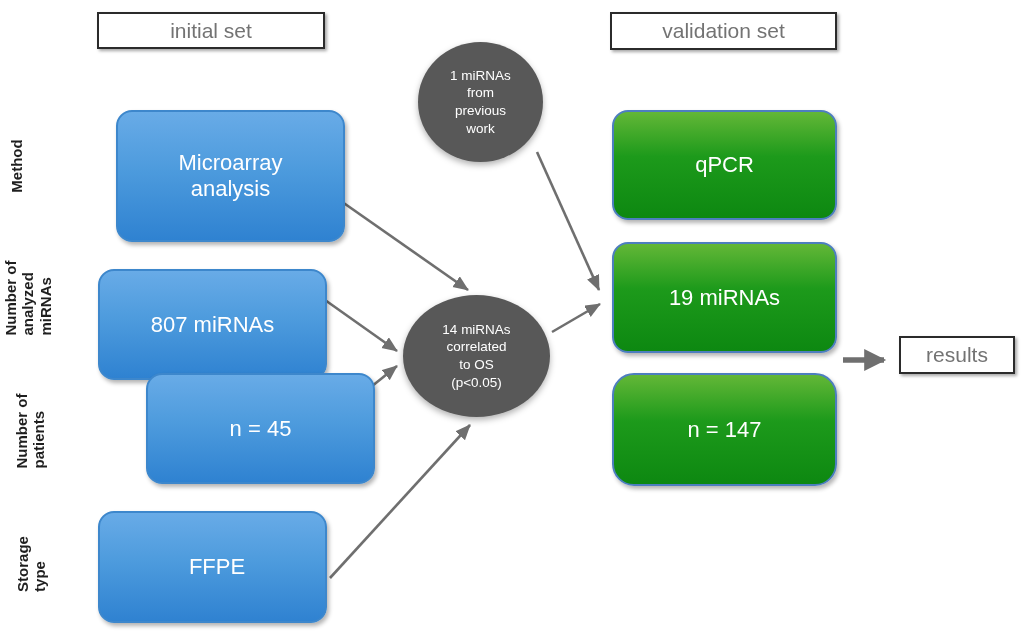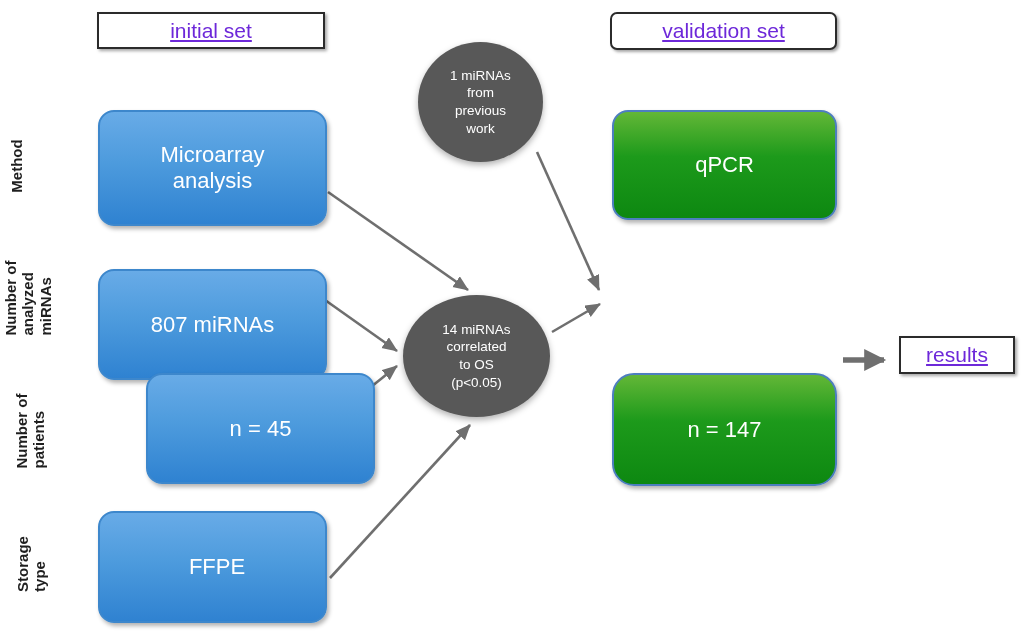--- a/index.html
+++ b/index.html
@@ -11,23 +11,22 @@
     overflow:hidden;
   }
   .prelines{white-space:pre-line;}
   
   .plainbox{
     position:absolute;
     background:#ffffff;
     border:2px solid #2b2b2b;
     box-shadow:2px 2px 3px rgba(0,0,0,0.35);
     display:flex;align-items:center;justify-content:center;
-    font-size:21px;color:#6d28d9;
+    font-size:21px;color:#737373;
     box-sizing:border-box;
-    text-decoration:underline;
   }
   
   .roundbox{
     position:absolute;
     border-radius:16px;
     display:flex;align-items:center;justify-content:center;
     text-align:center;
     color:#ffffff;
     font-size:22px;
     box-sizing:border-box;
@@ -87,52 +86,55 @@
     <line x1="325" y1="424" x2="397" y2="366" stroke-width="2.6" marker-end="url(#ah)"></line>
     <line x1="330" y1="578" x2="470" y2="425" stroke-width="2.6" marker-end="url(#ah)"></line>
     <line x1="552" y1="332" x2="600" y2="304" stroke-width="2.6" marker-end="url(#ah)"></line>
     <line x1="537" y1="152" x2="599" y2="290" stroke-width="2.6" marker-end="url(#ah)"></line>
     <line x1="843" y1="360" x2="884" y2="360" stroke-width="5.5" marker-end="url(#ahBig)"></line>
   </svg>
 
   <div class="plainbox" style="left:97px;top:12px;width:228px;height:37px;">
     <span>initial set</span>
   </div>
-  <div class="plainbox" style="left:610px;top:12px;width:227px;height:38px;border-radius:7px;">
+  <div class="plainbox" style="left:610px;top:12px;width:227px;height:38px;">
     <span>validation set</span>
   </div>
   <div class="plainbox" style="left:899px;top:336px;width:116px;height:38px;align-items:center;">
     <span>results</span>
   </div>
 
   <div class="rowlabel" style="left:17px;top:166px;text-align:center;">Method</div>
   <div class="rowlabel" style="left:28px;top:298px;">Number of
 analyzed
 miRNAs</div>
   <div class="rowlabel" style="left:30px;top:431px;">Number of
 patients</div>
   <div class="rowlabel" style="left:31px;top:564px;">Storage
 type</div>
 
-  <div class="roundbox bluebox" style="left:98px;top:110px;width:229px;height:116px;">
+  <div class="roundbox bluebox" style="left:116px;top:110px;width:229px;height:132px;">
     <span class="prelines">Microarray
 analysis</span>
   </div>
   <div class="roundbox bluebox" style="left:98px;top:241px;width:229px;height:111px;margin-top:28px;">
     <span class="prelines">807 miRNAs</span>
   </div>
   <div class="roundbox bluebox" style="left:98px;top:373px;width:229px;height:111px;margin-left:48px;">
     <span class="prelines">n = 45</span>
   </div>
   <div class="roundbox bluebox" style="left:98px;top:511px;width:229px;height:112px;padding-left:9px;">
     <span class="prelines">FFPE</span>
   </div>
 
   <div class="roundbox greenbox" style="left:612px;top:110px;width:225px;height:110px;">
     <span class="prelines">qPCR</span>
+  </div>
+  <div class="roundbox greenbox" style="left:612px;top:242px;width:225px;height:111px;">
+    <span class="prelines">19 miRNAs</span>
   </div>
   <div class="roundbox greenbox" style="left:612px;top:373px;width:225px;height:113px;border-radius:22px;">
     <span class="prelines">n = 147</span>
   </div>
 
   <div class="ellipse" style="left:418px;top:42px;width:125px;height:120px;">
     <span class="prelines">1 miRNAs
 from
 previous
 work</span>

